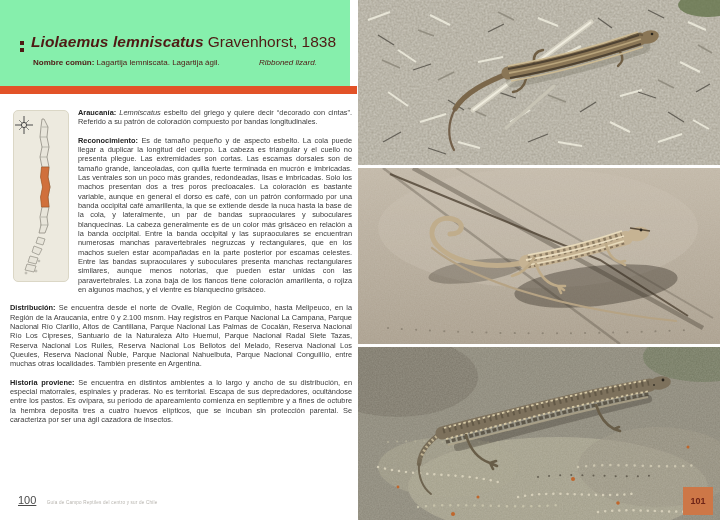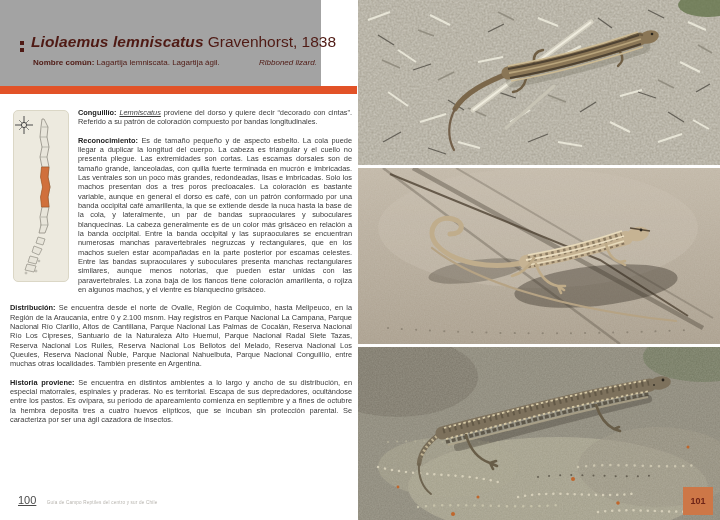--- a/index.html
+++ b/index.html
@@ -2,37 +2,37 @@
 <html><head>
 <meta charset="utf-8">
 <style>
   html,body{margin:0;padding:0;}
   body{
     width:720px;height:520px;position:relative;background:#ffffff;overflow:hidden;
     font-family:"Liberation Sans",sans-serif;
   }
   
   .left-page{position:absolute;left:0;top:0;width:357px;height:520px;background:#fff;}
-  .header{position:absolute;left:0;top:0;width:321px;height:86px;background:#a3a3a3;}
+  .header{position:absolute;left:0;top:0;width:350px;height:86px;background:#86efac;}
   .title-row{position:absolute;left:20px;top:33px;white-space:nowrap;color:#4f1a14;}
   .bullet{display:inline-flex;flex-direction:column;gap:3px;margin-right:7px;vertical-align:2px;}
   .bullet i{width:4px;height:4px;background:#4f1a14;display:block;}
   .species-name{font-size:15.5px;font-weight:bold;font-style:italic;letter-spacing:0.1px;}
   .species-author{font-size:15.5px;font-weight:normal;margin-left:4px;}
   .common-row{position:absolute;left:33px;top:58px;font-size:8px;color:#4f1a14;white-space:nowrap;}
   .common-row b{font-weight:bold;}
   .common-row .eng{font-style:italic;margin-left:37px;}
   .stripe{position:absolute;left:0;top:86px;width:357px;height:8px;background:#e25227;}
   .page-body{
     position:absolute;left:10px;top:108px;width:342px;
     font-size:7.4px;line-height:1.26;text-align:justify;color:#3b3b3b;
   }
   .page-body p{margin:0 0 9px 0;}
   .page-body b{color:#222;}
-  .page-body i{font-style:italic;text-decoration:underline;}
+  .page-body i{font-style:italic;}
   .map-box{
     float:left;width:54px;height:170px;margin:2px 9px 4px 3px;
     background:#edeadf;border:1px solid #dbd7c6;border-radius:5px;overflow:hidden;
   }
   .map-box svg{display:block;}
   .footer{position:absolute;left:18px;bottom:12px;white-space:nowrap;}
   .footer .pagenum{font-size:11px;color:#4a4a4a;text-decoration:underline;}
   .footer .booktitle{font-size:4.6px;color:#b7b4ae;margin-left:6px;letter-spacing:0.2px;}
   
   .right-page{position:absolute;left:358px;top:0;width:362px;height:520px;text-align:right;}
@@ -80,23 +80,23 @@
         <path d="M28,16 L34,16 M26,26 L33,26 M28,36 L35,36 M26,46 L33,46 M28,56 L35,56 M27,66 L34,66 M29,76 L36,76 M27,86 L34,86 M28,96 L35,96 M27,106 L33,106 M26,114 L34,114" stroke="#8f8c82" stroke-width="0.5" fill="none"></path>
         <polygon points="35,56 34,66 36,76 34,86 35,96 27.5,96 26.5,86 28.5,76 26.5,66 27.5,56" fill="#d0703c" stroke="#a0521f" stroke-width="0.6"></polygon>
         <path d="M24,126 l7,2 l-2,6 l-7,-2 z M20,135 l8,3 l-3,6 l-7,-3 z M16,145 l8,2 l-2,6 l-8,-2 z M13,153 l9,2 l-2,6 l-9,-2 z" fill="#e8e5da" stroke="#8f8c82" stroke-width="0.7"></path>
         <circle cx="12" cy="162" r="1" fill="#e8e5da" stroke="#8f8c82" stroke-width="0.5"></circle>
         <circle cx="22" cy="160" r="1" fill="#e8e5da" stroke="#8f8c82" stroke-width="0.5"></circle>
         <circle cx="25" cy="150" r="0.9" fill="#e8e5da" stroke="#8f8c82" stroke-width="0.5"></circle>
       </svg>
     </div>
 
     <p>
-      <b>Conguillío:</b>
+      <b>Araucanía:</b>
       <i>Lemniscatus</i>
-      <span>proviene del dorso y quiere decir “decorado con cintas”. Referido a su patrón de coloración compuesto por bandas longitudinales.</span>
+      <span>esbelto del griego y quiere decir “decorado con cintas”. Referido a su patrón de coloración compuesto por bandas longitudinales.</span>
     </p>
 
     <p>
       <b>Reconocimiento:</b>
       <span>Es de tamaño pequeño y de aspecto esbelto. La cola puede llegar a duplicar la longitud del cuerpo. La cabeza es triangular y el cuello no presenta pliegue. Las extremidades son cortas. Las escamas dorsales son de tamaño grande, lanceoladas, con quilla fuerte terminada en mucrón e imbricadas. Las ventrales son un poco más grandes, redondeadas, lisas e imbricadas. Solo los machos presentan dos a tres poros precloacales. La coloración es bastante variable, aunque en general el dorso es café, con un patrón conformado por una banda occipital café amarillenta, la que se extiende desde la nuca hasta la base de la cola, y lateralmente, un par de bandas supraoculares y suboculares blanquecinas. La cabeza generalmente es de un color más grisáceo en relación a la banda occipital. Entre la banda occipital y las supraoculares se encuentran numerosas manchas paravertebrales negruzcas y rectangulares, que en los machos suelen estar acompañadas en la parte posterior por escamas celestes. Entre las bandas supraoculares y suboculares presenta manchas rectangulares similares, aunque menos notorias, que pueden estar unidas con las paravertebrales. La zona baja de los flancos tiene coloración amarillenta, o rojiza en algunos machos, y el vientre es blanquecino grisáceo.</span>
     </p>
 
     <p>
       <b>Distribución:</b>
       <span>Se encuentra desde el norte de Ovalle, Región de Coquimbo, hasta Melipeuco, en la Región de la Araucanía, entre 0 y 2.100 msnm. Hay registros en Parque Nacional La Campana, Parque Nacional Río Clarillo, Altos de Cantillana, Parque Nacional Las Palmas de Cocalán, Reserva Nacional Río Los Cipreses, Santuario de la Naturaleza Alto Huemul, Parque Nacional Radal Siete Tazas, Reserva Nacional Los Ruiles, Reserva Nacional Los Bellotos del Melado, Reserva Nacional Los Queules, Reserva Nacional Ñuble, Parque Nacional Nahuelbuta, Parque Nacional Conguillío, entre muchas otras localidades. También presente en Argentina.</span>

